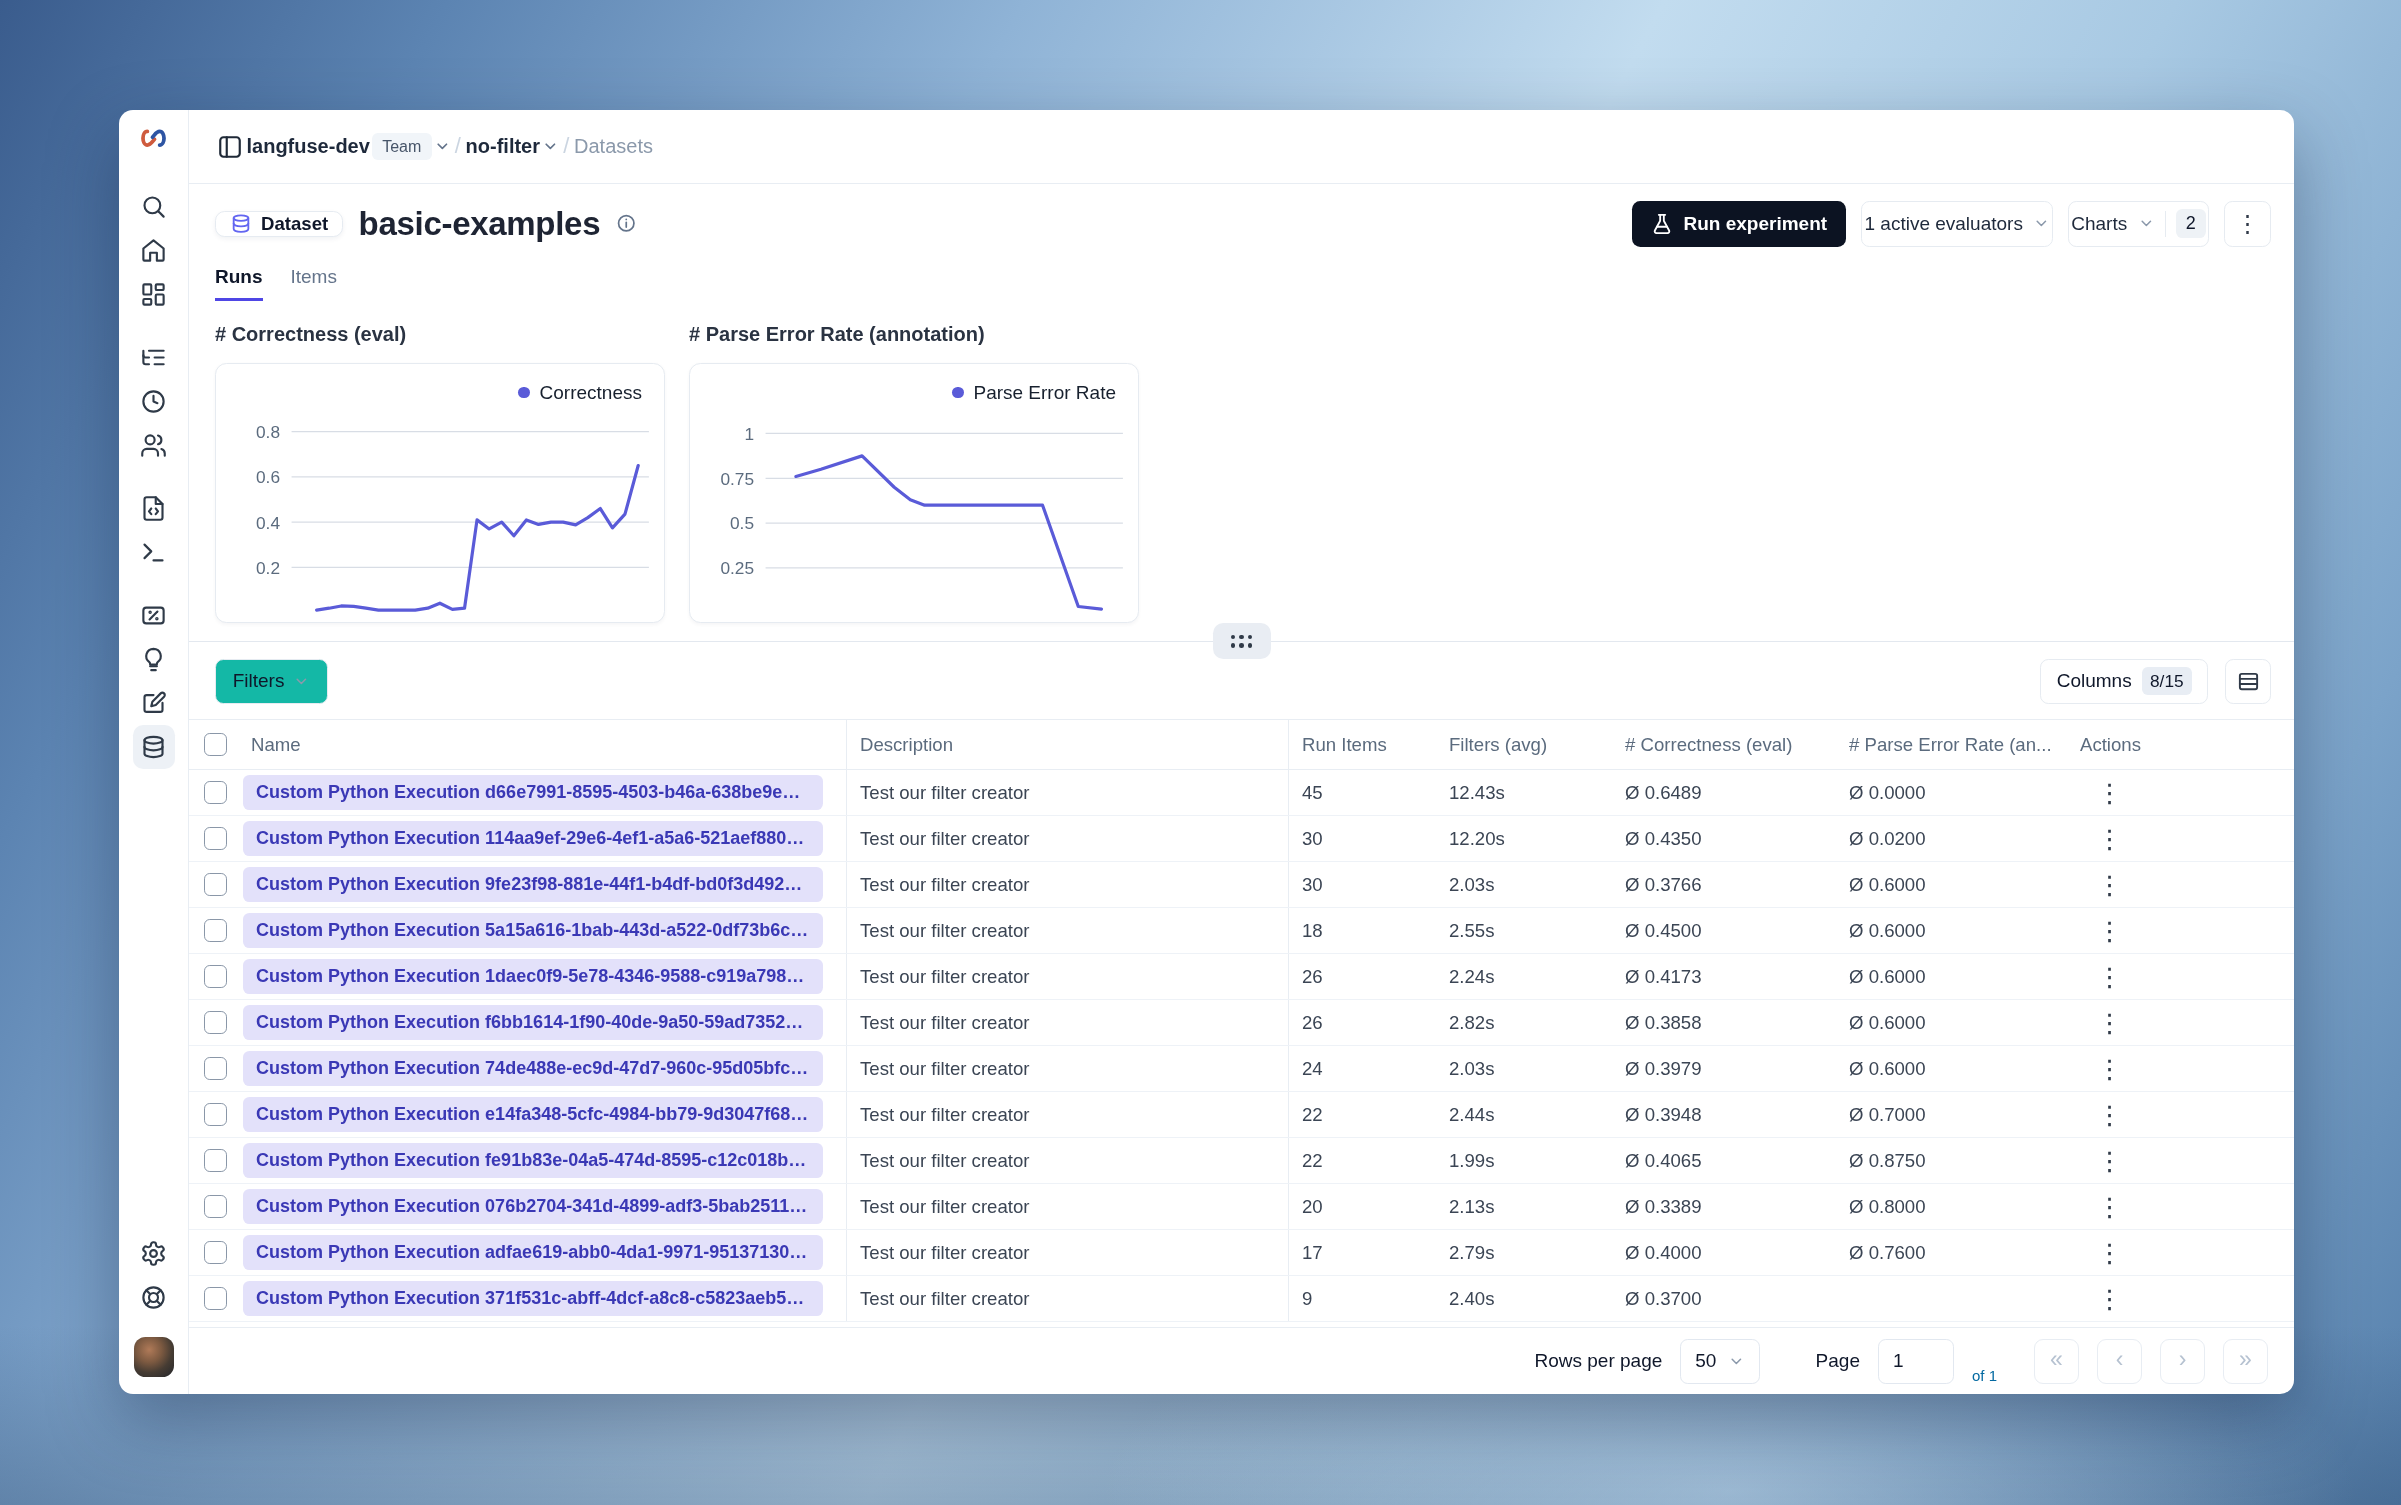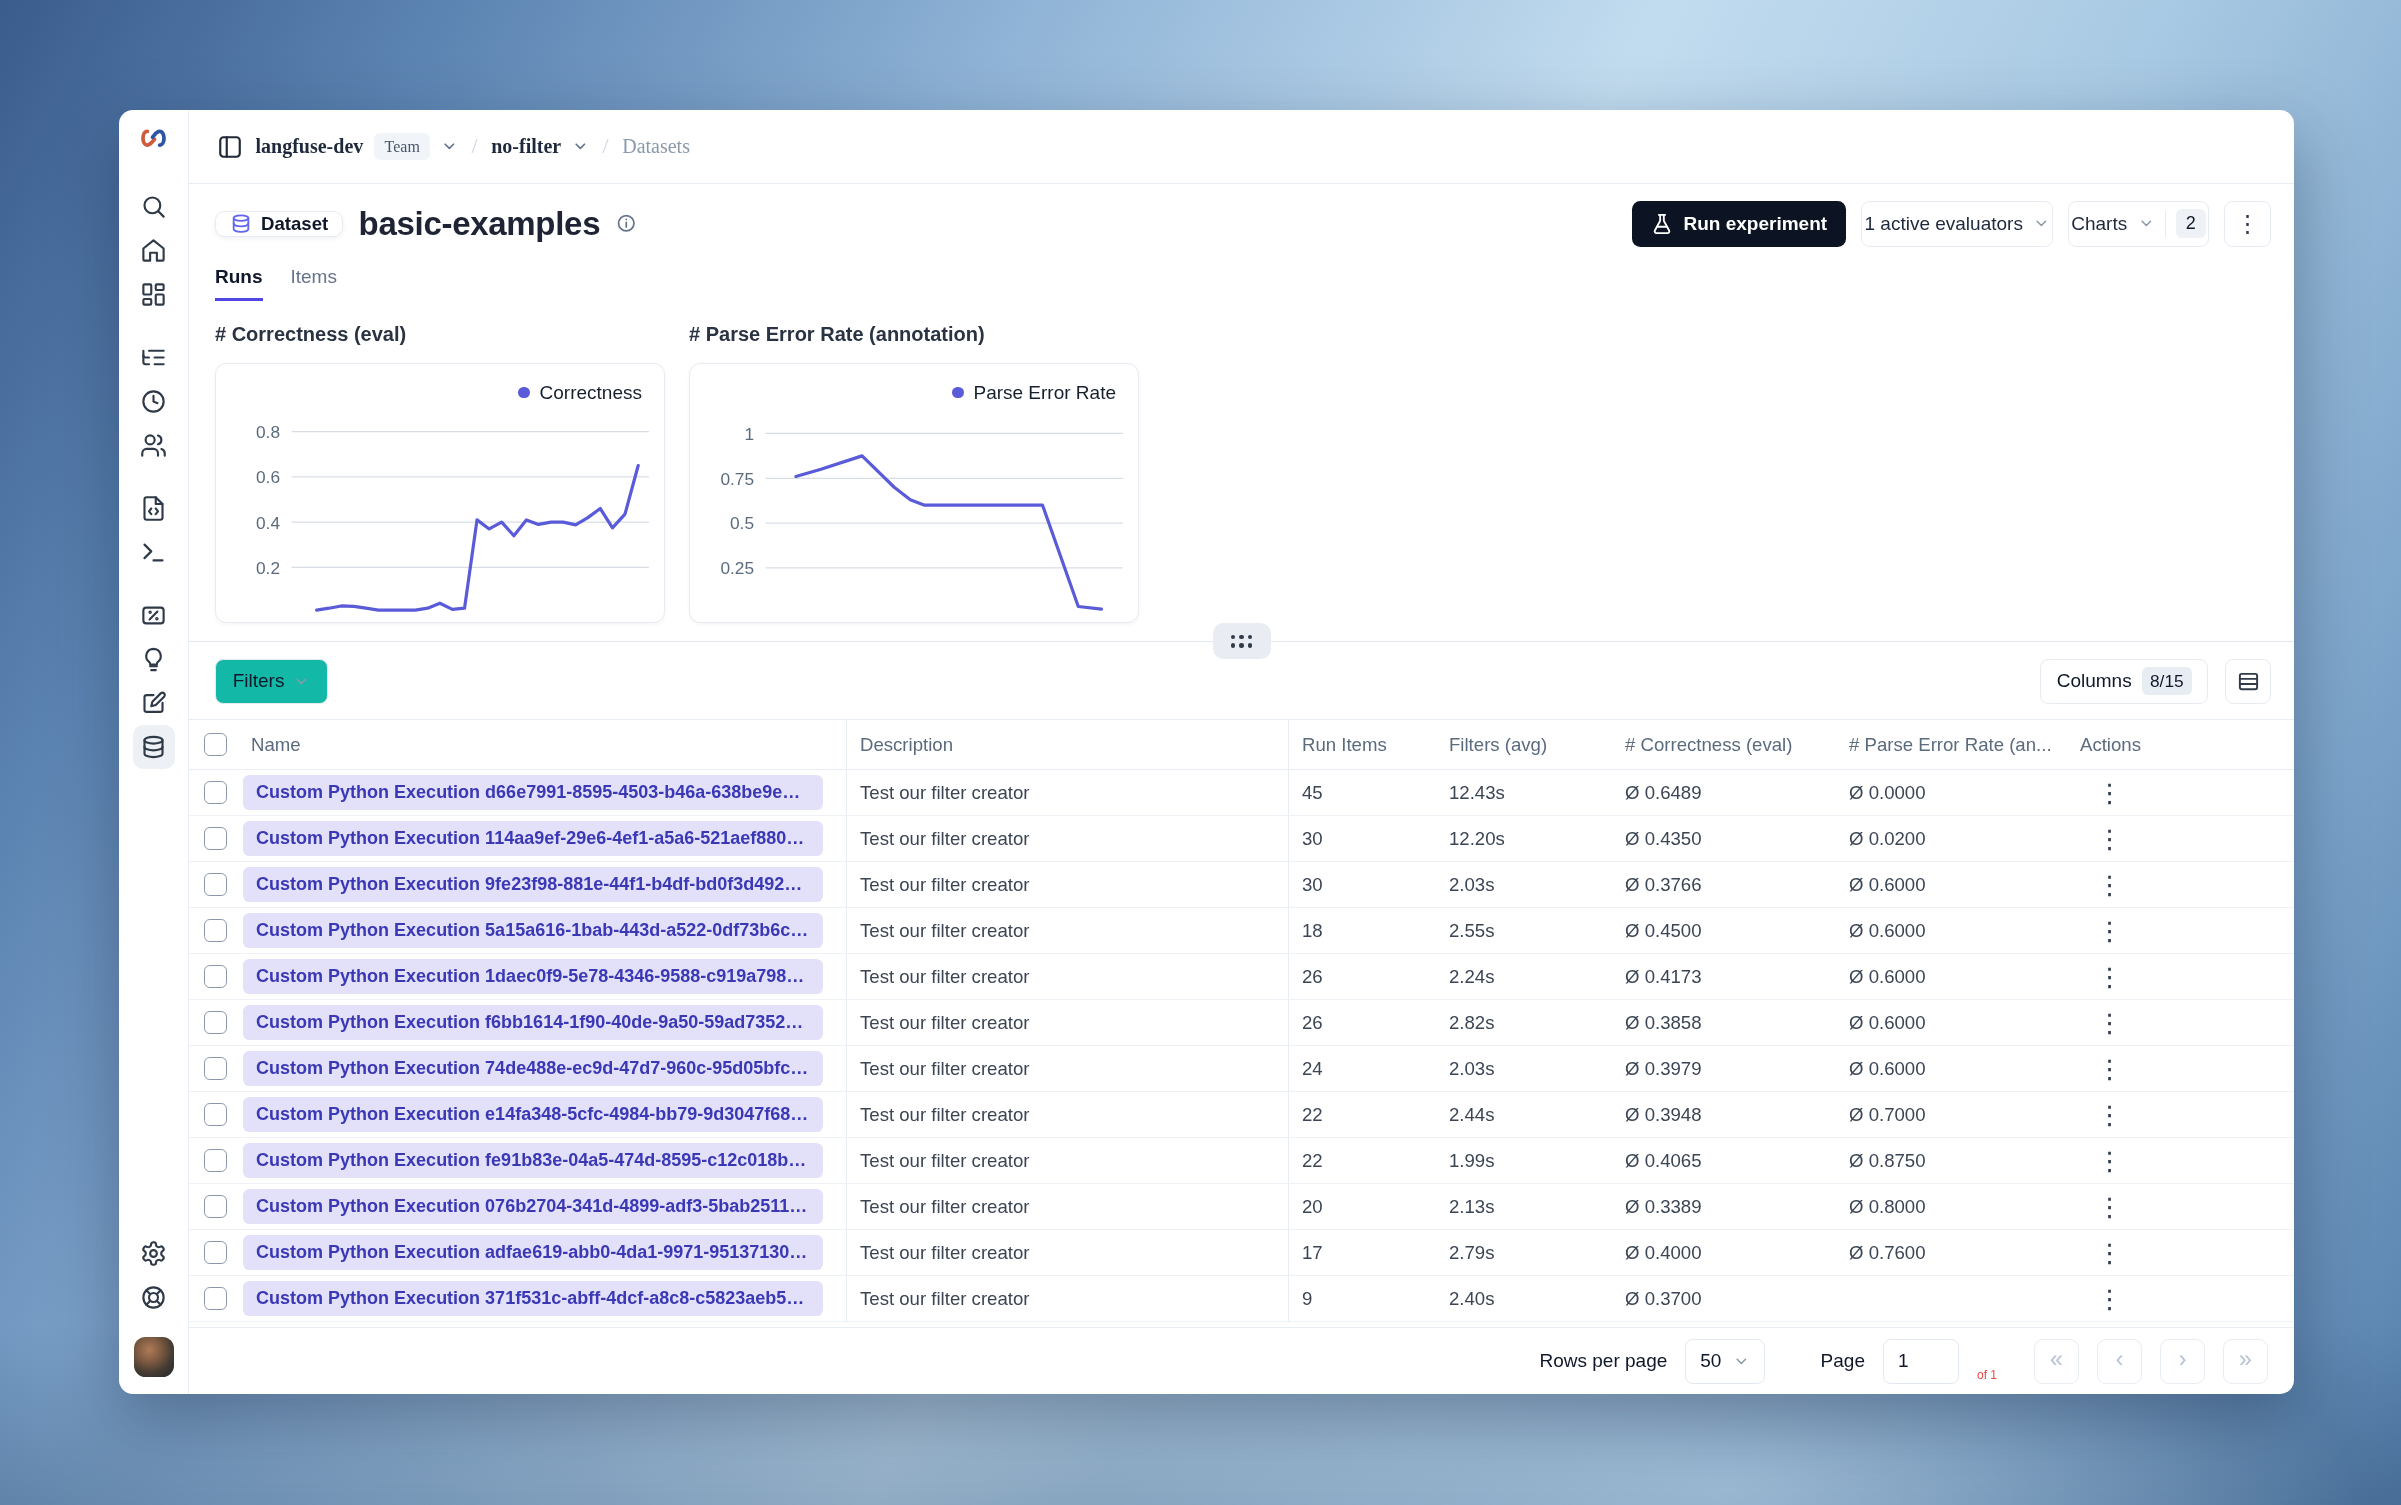--- a/index.html
+++ b/index.html
@@ -25,21 +25,21 @@
   .side-item svg { width:27px; height:27px; }
   .side-item.group-start { margin-top:19px; }
   .side-item.active { background:#edf1f6; }
   .side-spacer { flex:1; }
   .avatar { width:40px; height:40px; border-radius:11.5px; margin-top:18px;
     background:radial-gradient(circle at 38% 32%, #b07a58 0%, #7d5a41 34%, #463c33 62%, #23262b 100%); }
 
   
   .main { flex:1; display:flex; flex-direction:column; min-width:0; }
 
-  .topbar { height:74px; flex:0 0 74px; border-bottom:1.3px solid #e8edf3; display:flex; align-items:center; padding:0 26px; gap:11px;font-family:Liberation Serif, serif; }
+  .topbar { height:74px; flex:0 0 74px; border-bottom:1.3px solid #e8edf3; display:flex; align-items:center; padding:0 26px; gap:2px; }
   .topbar .panel-toggle { color:#1f2937; width:29.5px; height:29.5px; display:flex; align-items:center; justify-content:center; }
   .panel-toggle svg { width:26px; height:26px; }
   .crumb-org { font-size:20px; font-weight:600; color:#1e293b; }
   .badge-team { background:#f1f5f9; color:#475569; font-size:16px; padding:4.5px 10.3px; border-radius:5.8px; }
   .crumb-sep { color:#cbd5e1; font-size:22px; font-weight:300; transform:translateY(-0.6px); padding:0 2.6px; }
   .crumb-proj { font-size:20px; font-weight:600; color:#1e293b; }
   .crumb-muted { font-size:20px; color:#8b99ab; }
   .chev { display:inline-flex; }
   .chev svg { width:16.7px; height:16.7px; color:#64748b; }
 
@@ -100,21 +100,21 @@
   .name-cell { padding-left:5.1px; }
   .pill { display:inline-block; max-width:580px; overflow:hidden; text-overflow:ellipsis; white-space:nowrap;
     background:#e3e1fa; color:#3a38b5; font-weight:600; font-size:18px; padding:7px 13px; border-radius:6.4px; }
   .kebab { background:none; border:none; color:#303a48; font-size:26px; line-height:1; padding:0 0 0 16.7px; font-family:inherit; letter-spacing:1.3px; }
 
   
   .tfoot { height:67px; flex:0 0 67px; border-top:1.3px solid #e8edf3; display:flex; align-items:center; justify-content:flex-end; gap:18px; padding:0 26px; }
   .foot-label { font-size:19px; color:#0f172a; }
   .select-box { display:flex; align-items:center; gap:11.5px; border:1.3px solid #e2e8f0; border-radius:7.7px; height:45px; padding:0 14px; font-size:19px; color:#0f172a; background:#fff; margin-right:38px; }
   .page-input { width:76px; height:45px; border:1.3px solid #e2e8f0; border-radius:7.7px; font-size:19px; color:#0f172a; padding-left:14px; font-family:inherit; background:#fff; }
-  .of-label { font-size:12px; color:#ef4444; margin-right:19px;margin-top:28px; }
+  .of-label { font-size:15px; color:#0369a1; margin-right:19px;margin-top:28px; }
   .nav-btn { width:45px; height:45px; border:1.3px solid #e8edf3; border-radius:9px; background:#fff; color:#b6c2d1; font-size:23px; font-family:inherit; display:flex; align-items:center; justify-content:center; padding-bottom:3.8px; }
 </style>
 </head>
 <body>
 
 <div class="stage">
   <div class="window">
 
     <nav class="sidebar">
         <div class="side-logo">

